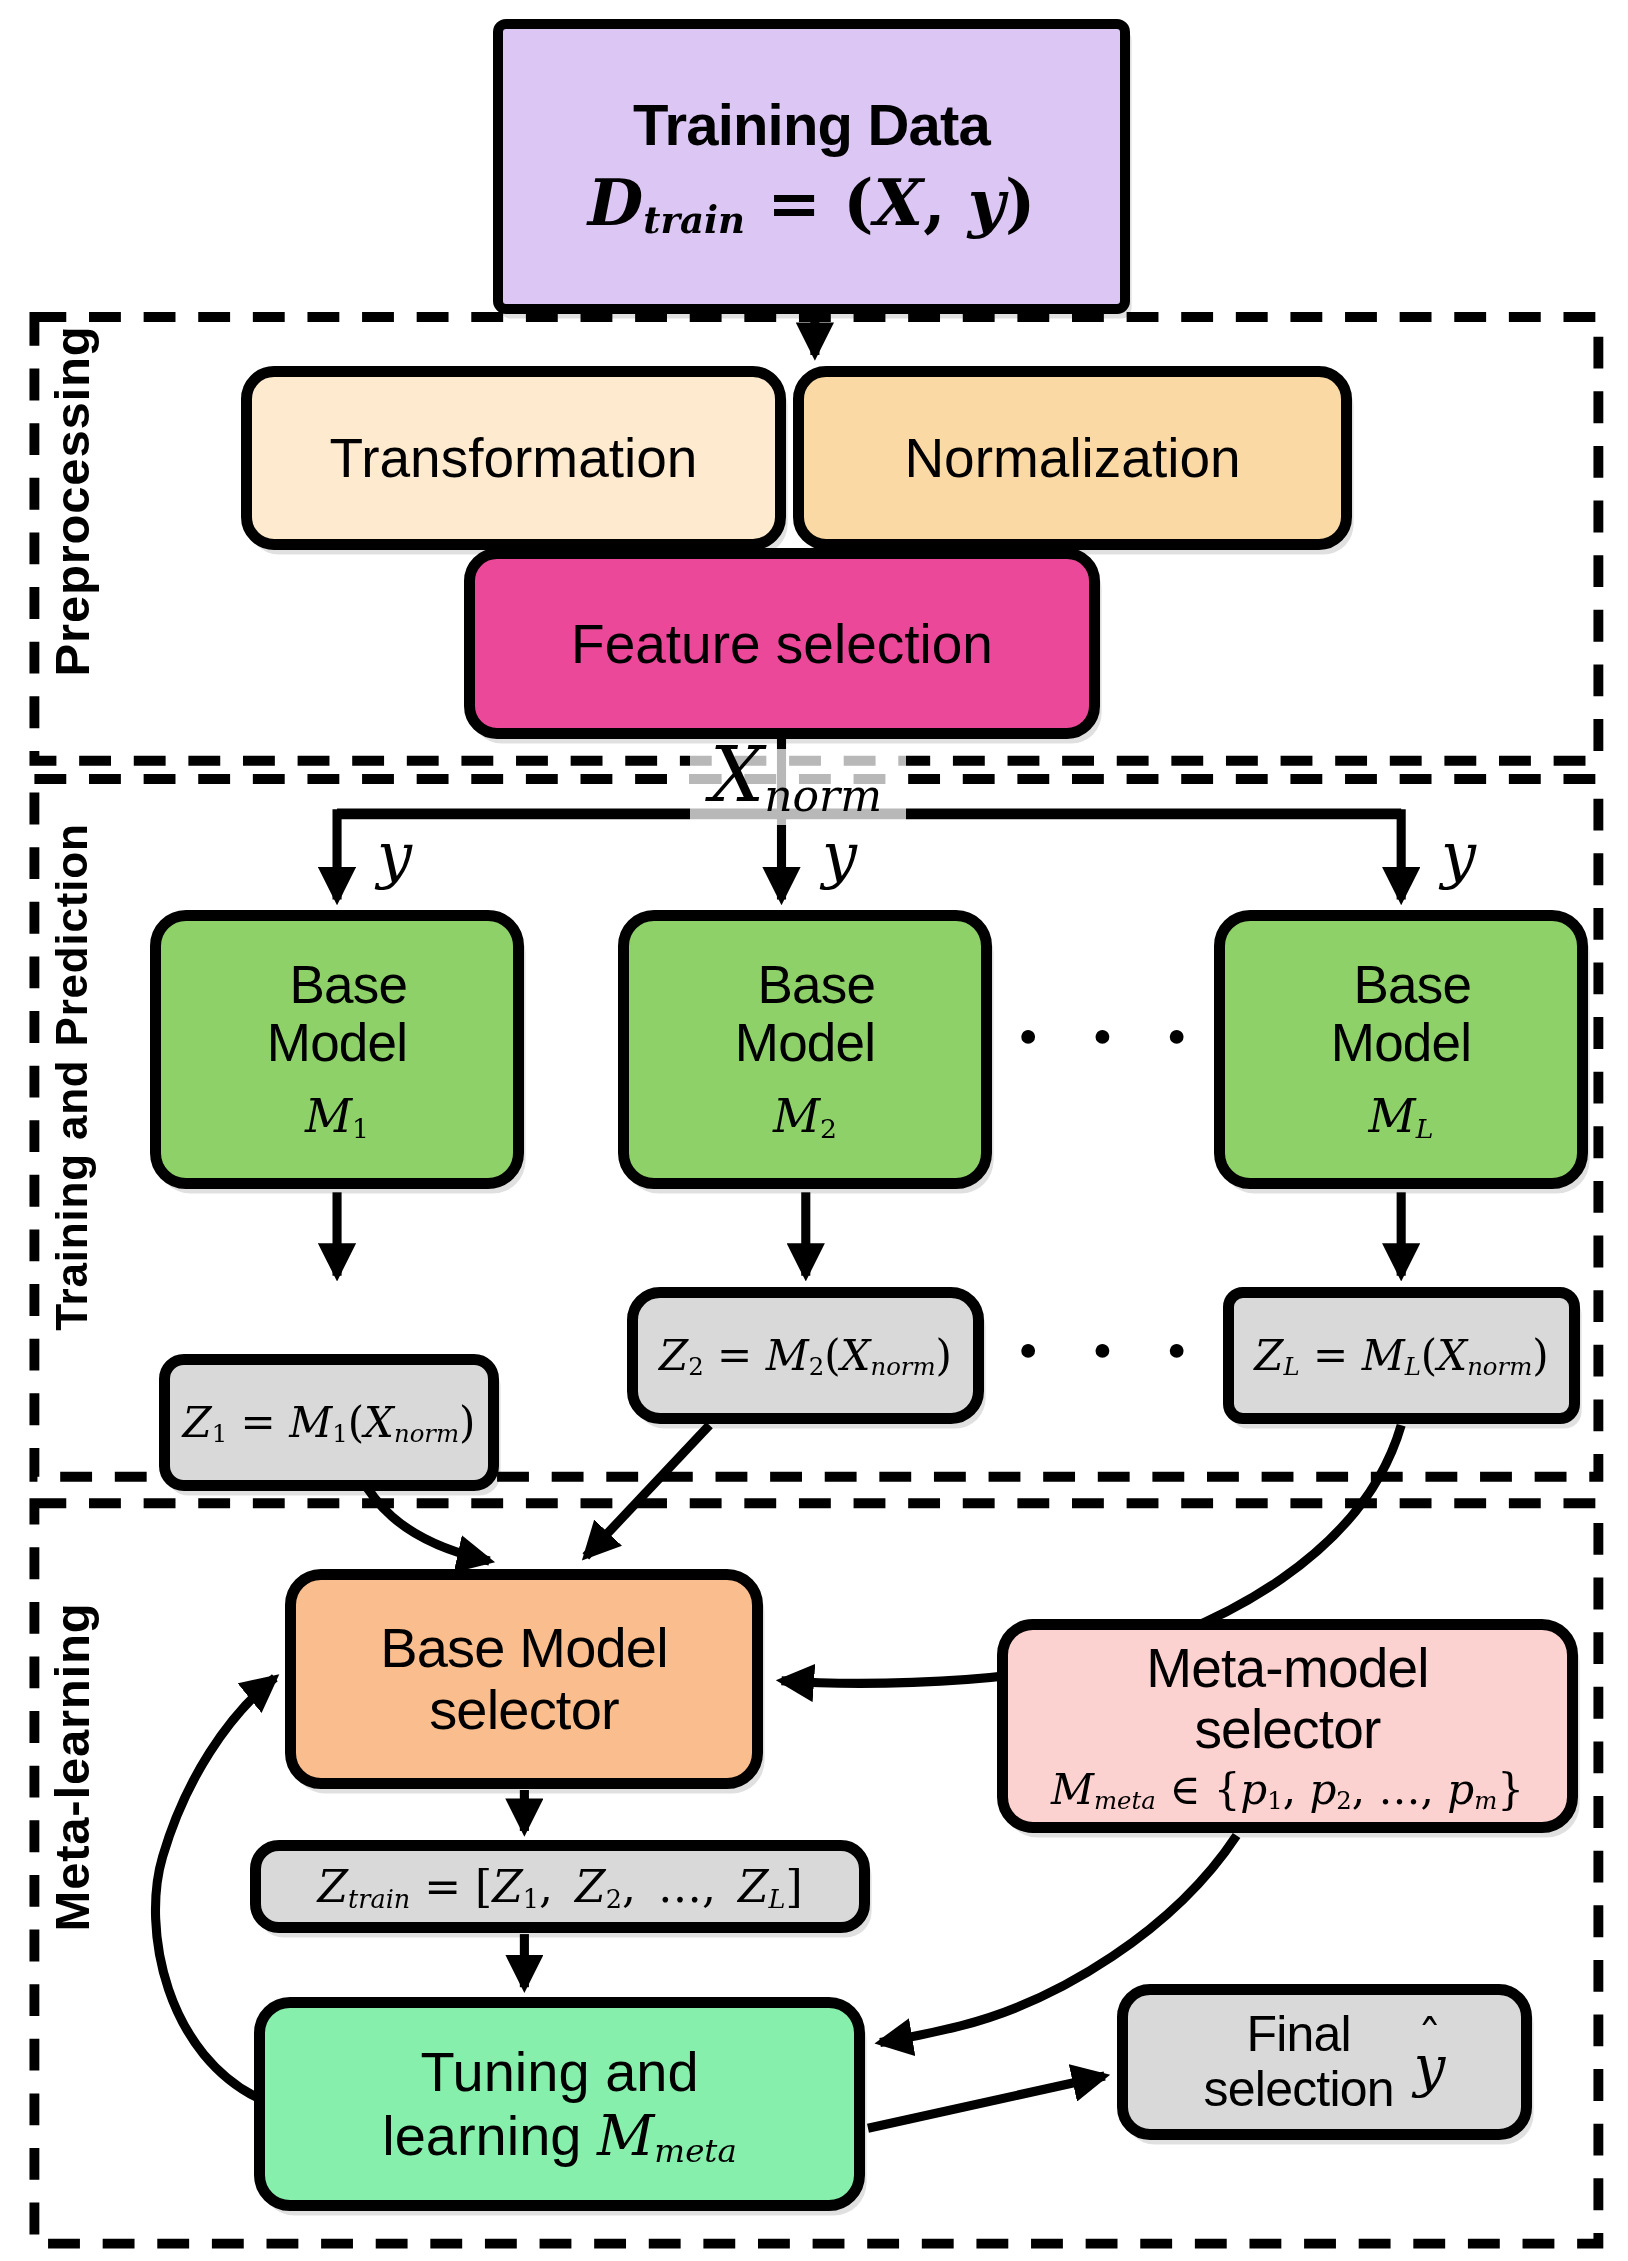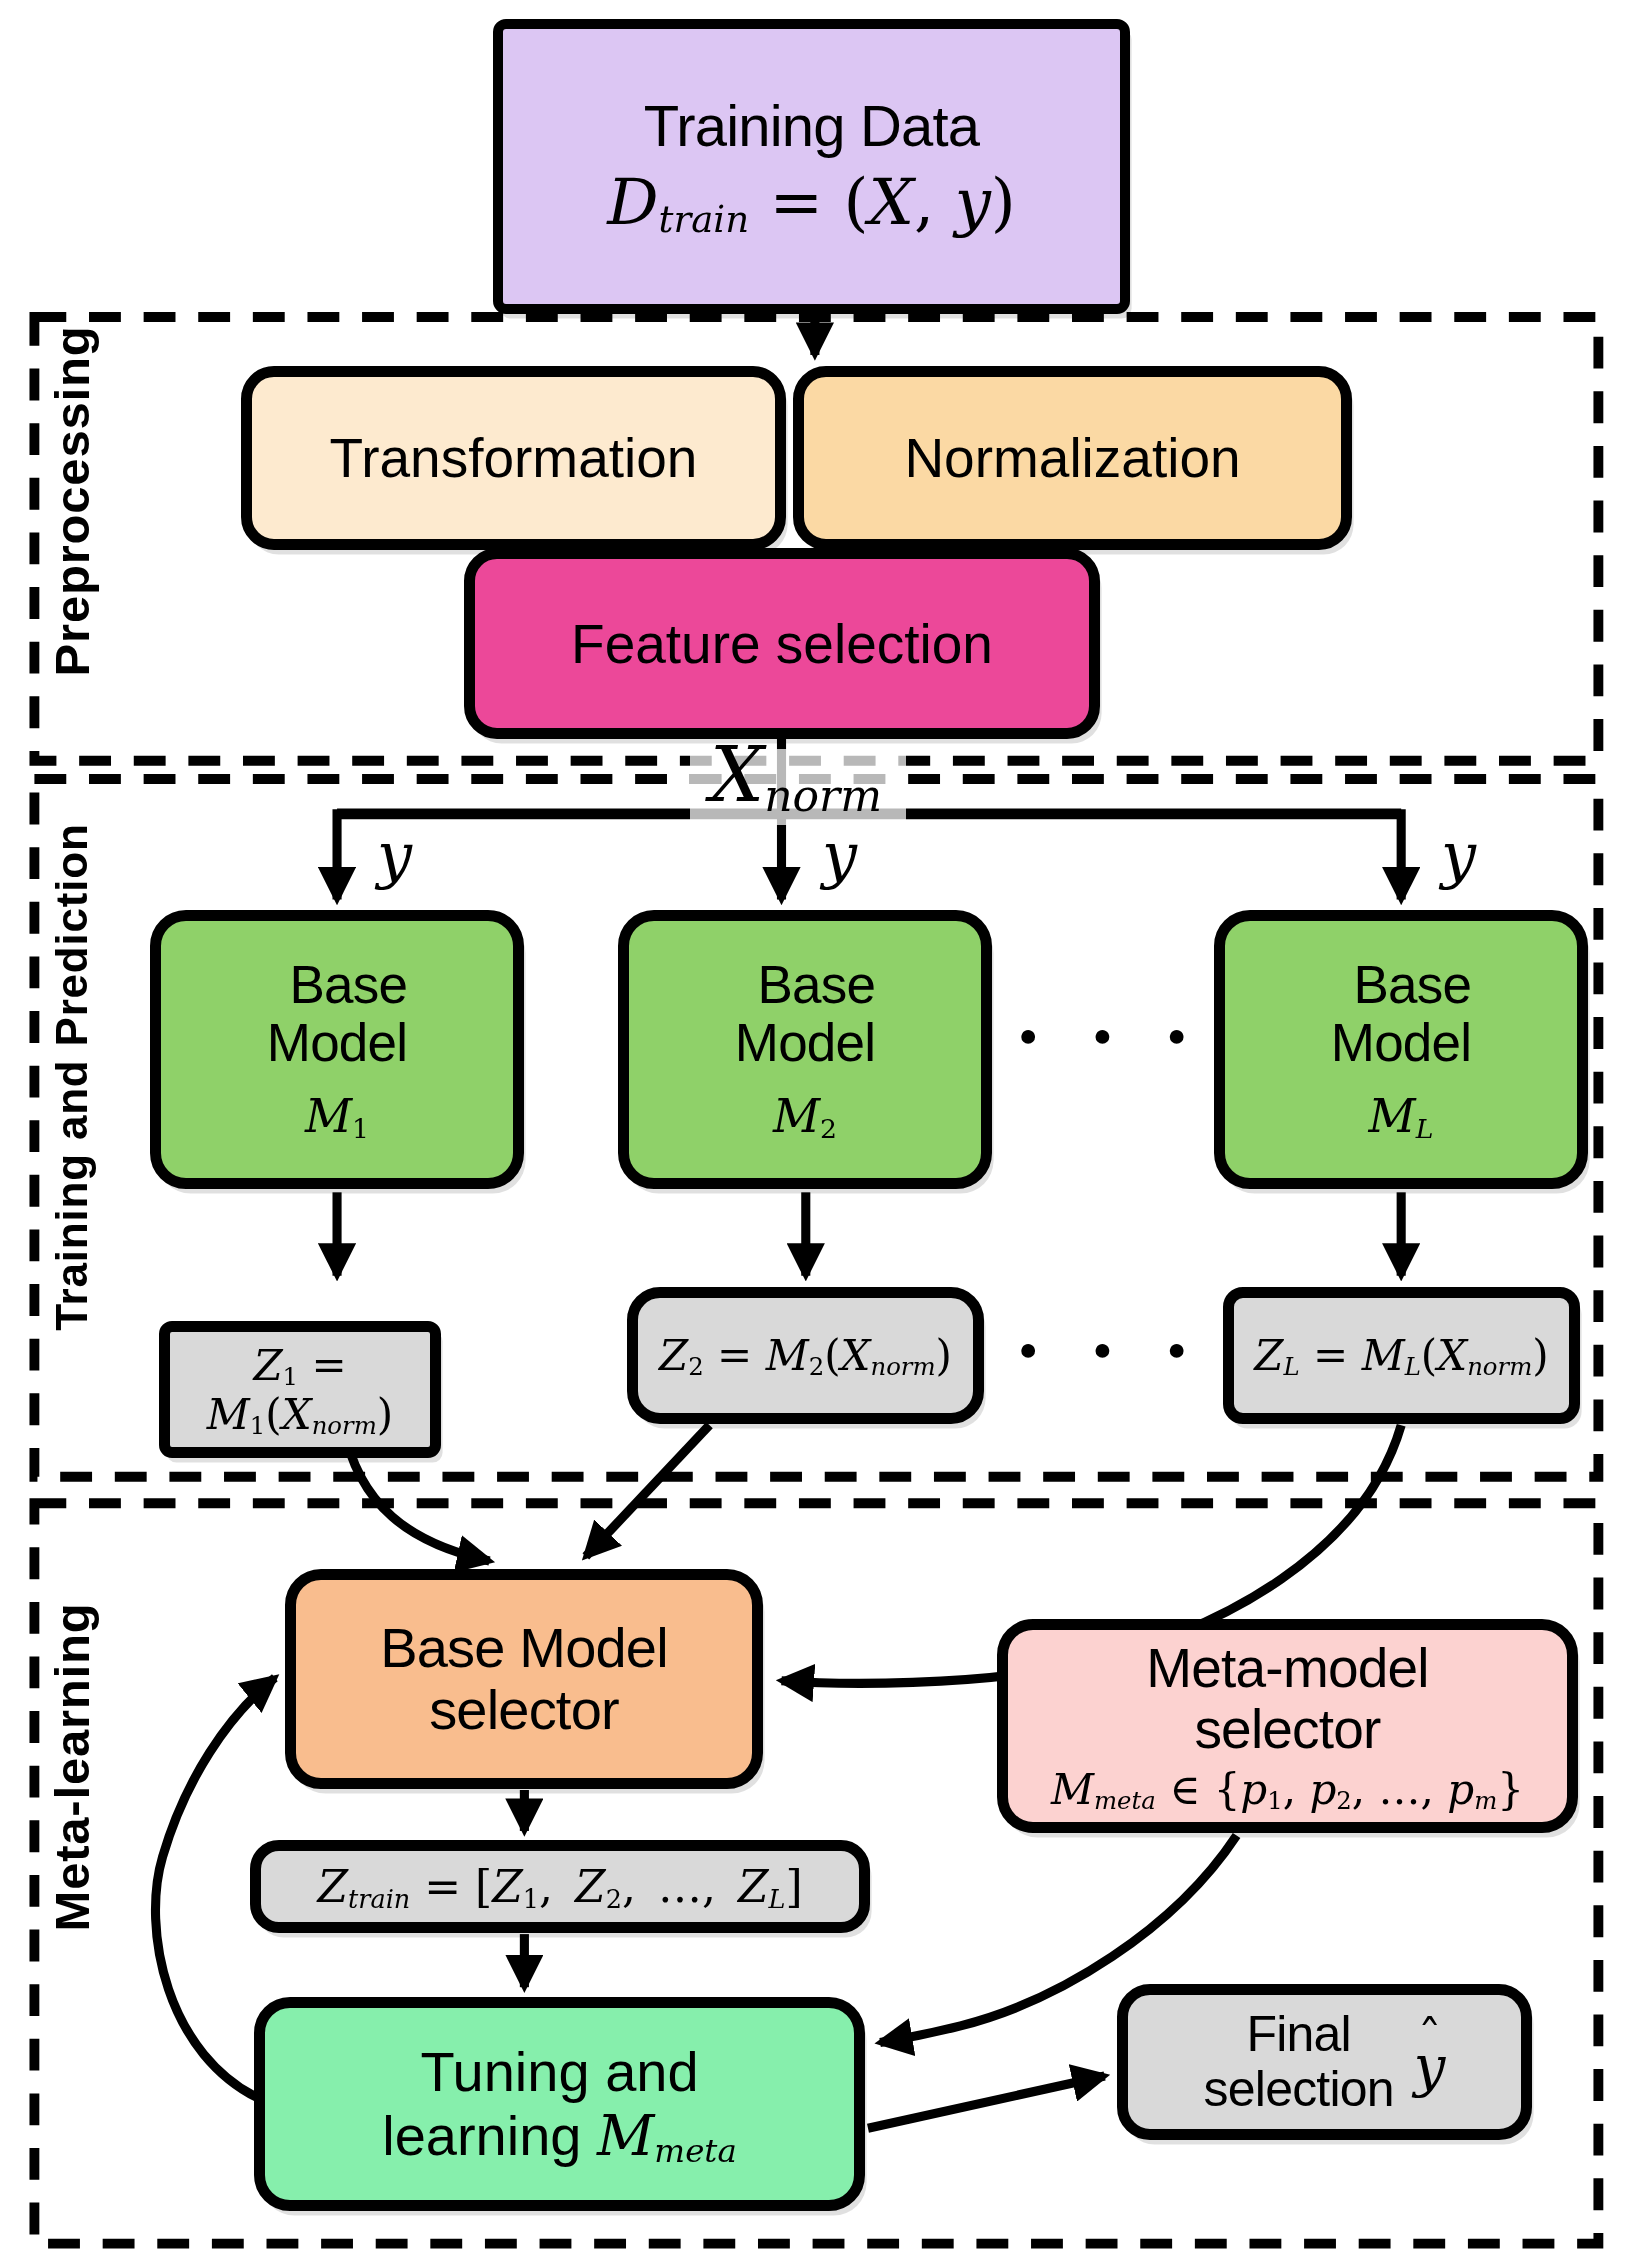--- a/index.html
+++ b/index.html
@@ -67,21 +67,21 @@
       <path d="M348 2770 C218 2712 186 2542 214 2448 C244 2346 300 2262 362 2212" marker-end="url(#arr)"></path>
       <path d="M1630 2420 C1548 2544 1396 2638 1266 2671 C1226 2681 1196 2687 1160 2693" marker-end="url(#arr)"></path>
       <path d="M1144 2806 L1456 2737" marker-end="url(#arr)"></path>
     </g>
   </svg>
 
   <div class="vlabel" style="left:72px;top:501px;font-size:49px;">Preprocessing</div>
   <div class="vlabel" style="left:72px;top:1077px;font-size:44px;">Training and Prediction</div>
   <div class="vlabel" style="left:72px;top:1767px;font-size:49px;">Meta-learning</div>
 
-  <div class="box c-purple" style="left:493px;top:19px;width:637px;height:295px;border-radius:13px;border-width:10.6px;">
+  <div class="box c-purple" style="left:493px;top:19px;width:637px;height:295px;border-radius:13px;border-width:10.6px;font-weight:bold;">
     <div class="title" style="font-size:58px;">Training Data</div>
     <div class="math" style="font-size:64px;margin-top:7.6px;"><i>D</i><sub><i>train</i></sub> = (<i>X</i>, <i>y</i>)</div>
   </div>
 
   <div class="box c-cream" style="left:241px;top:366px;width:545px;height:184px;border-radius:33px;">
     <div style="font-size:55px;">Transformation</div>
   </div>
   <div class="box c-lightorange" style="left:793px;top:366px;width:559px;height:184px;border-radius:33px;">
     <div style="font-size:55px;">Normalization</div>
   </div>
@@ -108,21 +108,21 @@
   </div>
   <div class="box c-green" style="left:1214px;top:910px;width:374px;height:279px;border-radius:36px;">
     <div class="title" style="font-size:53px;">Base
 Model</div>
     <div class="math" style="font-size:46px;margin-top:16.7px;"><i>M</i><sub><i>L</i></sub></div>
   </div>
 
   <div class="dots" style="left:1114px;top:1035px;">● ● ●</div>
   <div class="dots" style="left:1114px;top:1349px;">● ● ●</div>
 
-  <div class="box c-gray" style="left:159px;top:1321px;width:282px;height:137px;border-radius:13px;">
+  <div class="box c-gray" style="left:159px;top:1354px;width:340px;height:137px;border-radius:25px;">
     <div class="math" style="font-size:42px;"><i>Z</i><sub>1</sub> = <i>M</i><sub>1</sub>(<i>X</i><sub><i>norm</i></sub>)</div>
   </div>
   <div class="box c-gray" style="left:627px;top:1287px;width:357px;height:137px;border-radius:33px;">
     <div class="math" style="font-size:42px;"><i>Z</i><sub>2</sub> = <i>M</i><sub>2</sub>(<i>X</i><sub><i>norm</i></sub>)</div>
   </div>
   <div class="box c-gray" style="left:1223px;top:1287px;width:357px;height:137px;border-radius:20px;">
     <div class="math" style="font-size:42px;"><i>Z</i><sub><i>L</i></sub> = <i>M</i><sub><i>L</i></sub>(<i>X</i><sub><i>norm</i></sub>)</div>
   </div>
 
   <div class="box c-peach" style="left:285px;top:1569px;width:478px;height:220px;border-radius:36px;">

